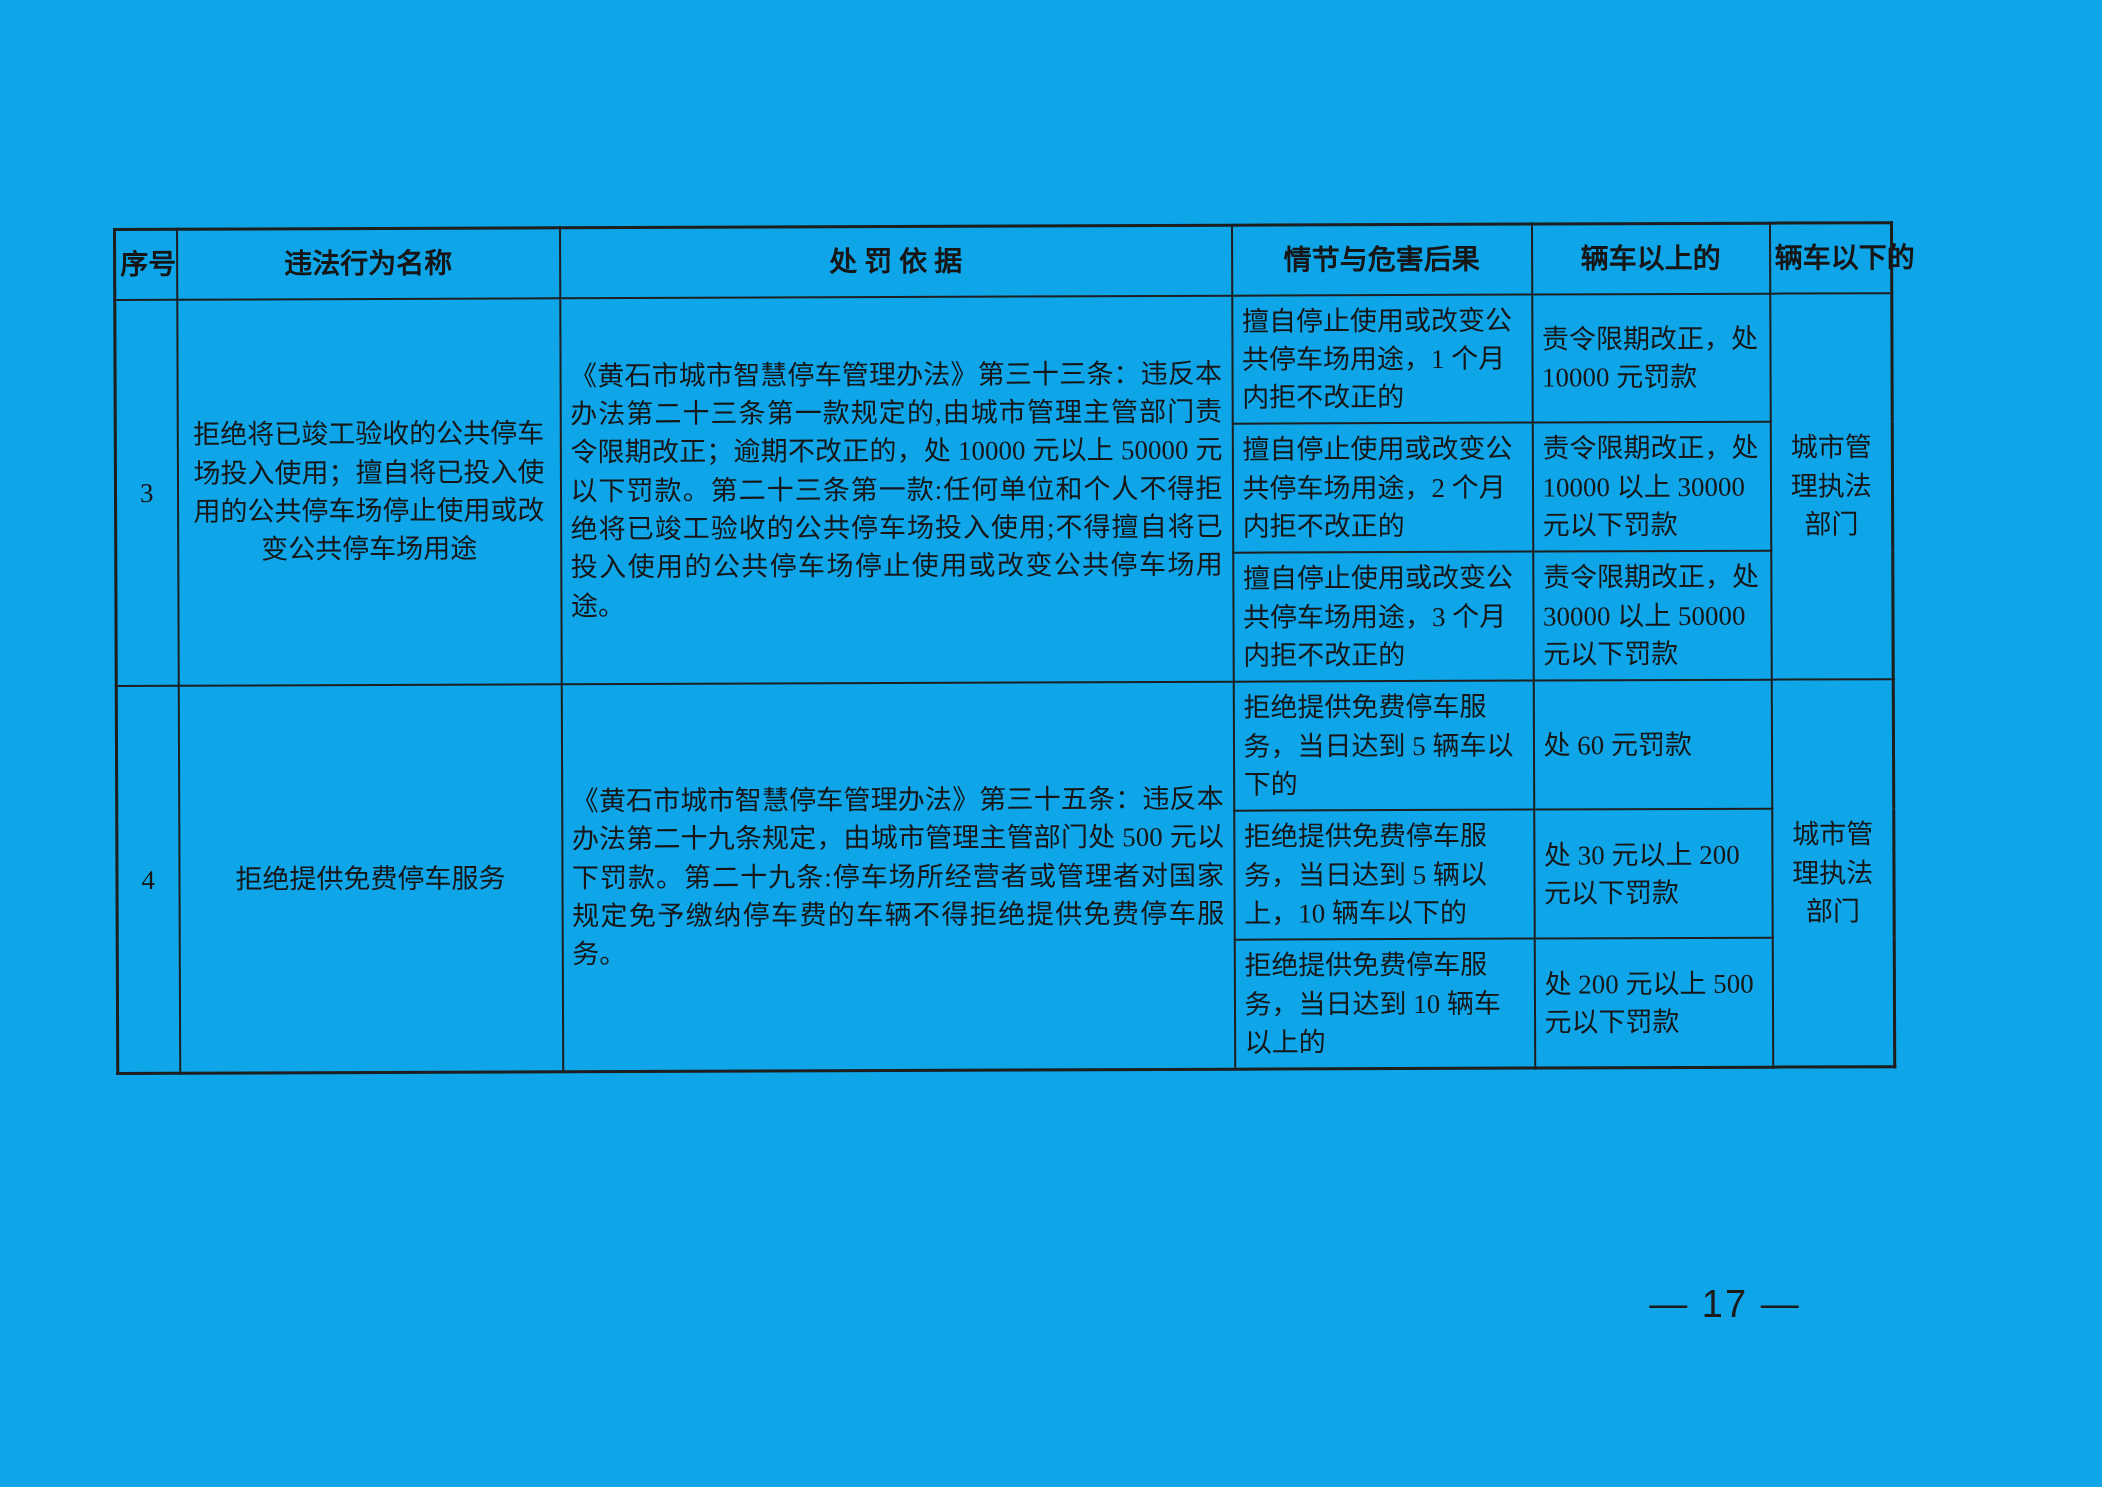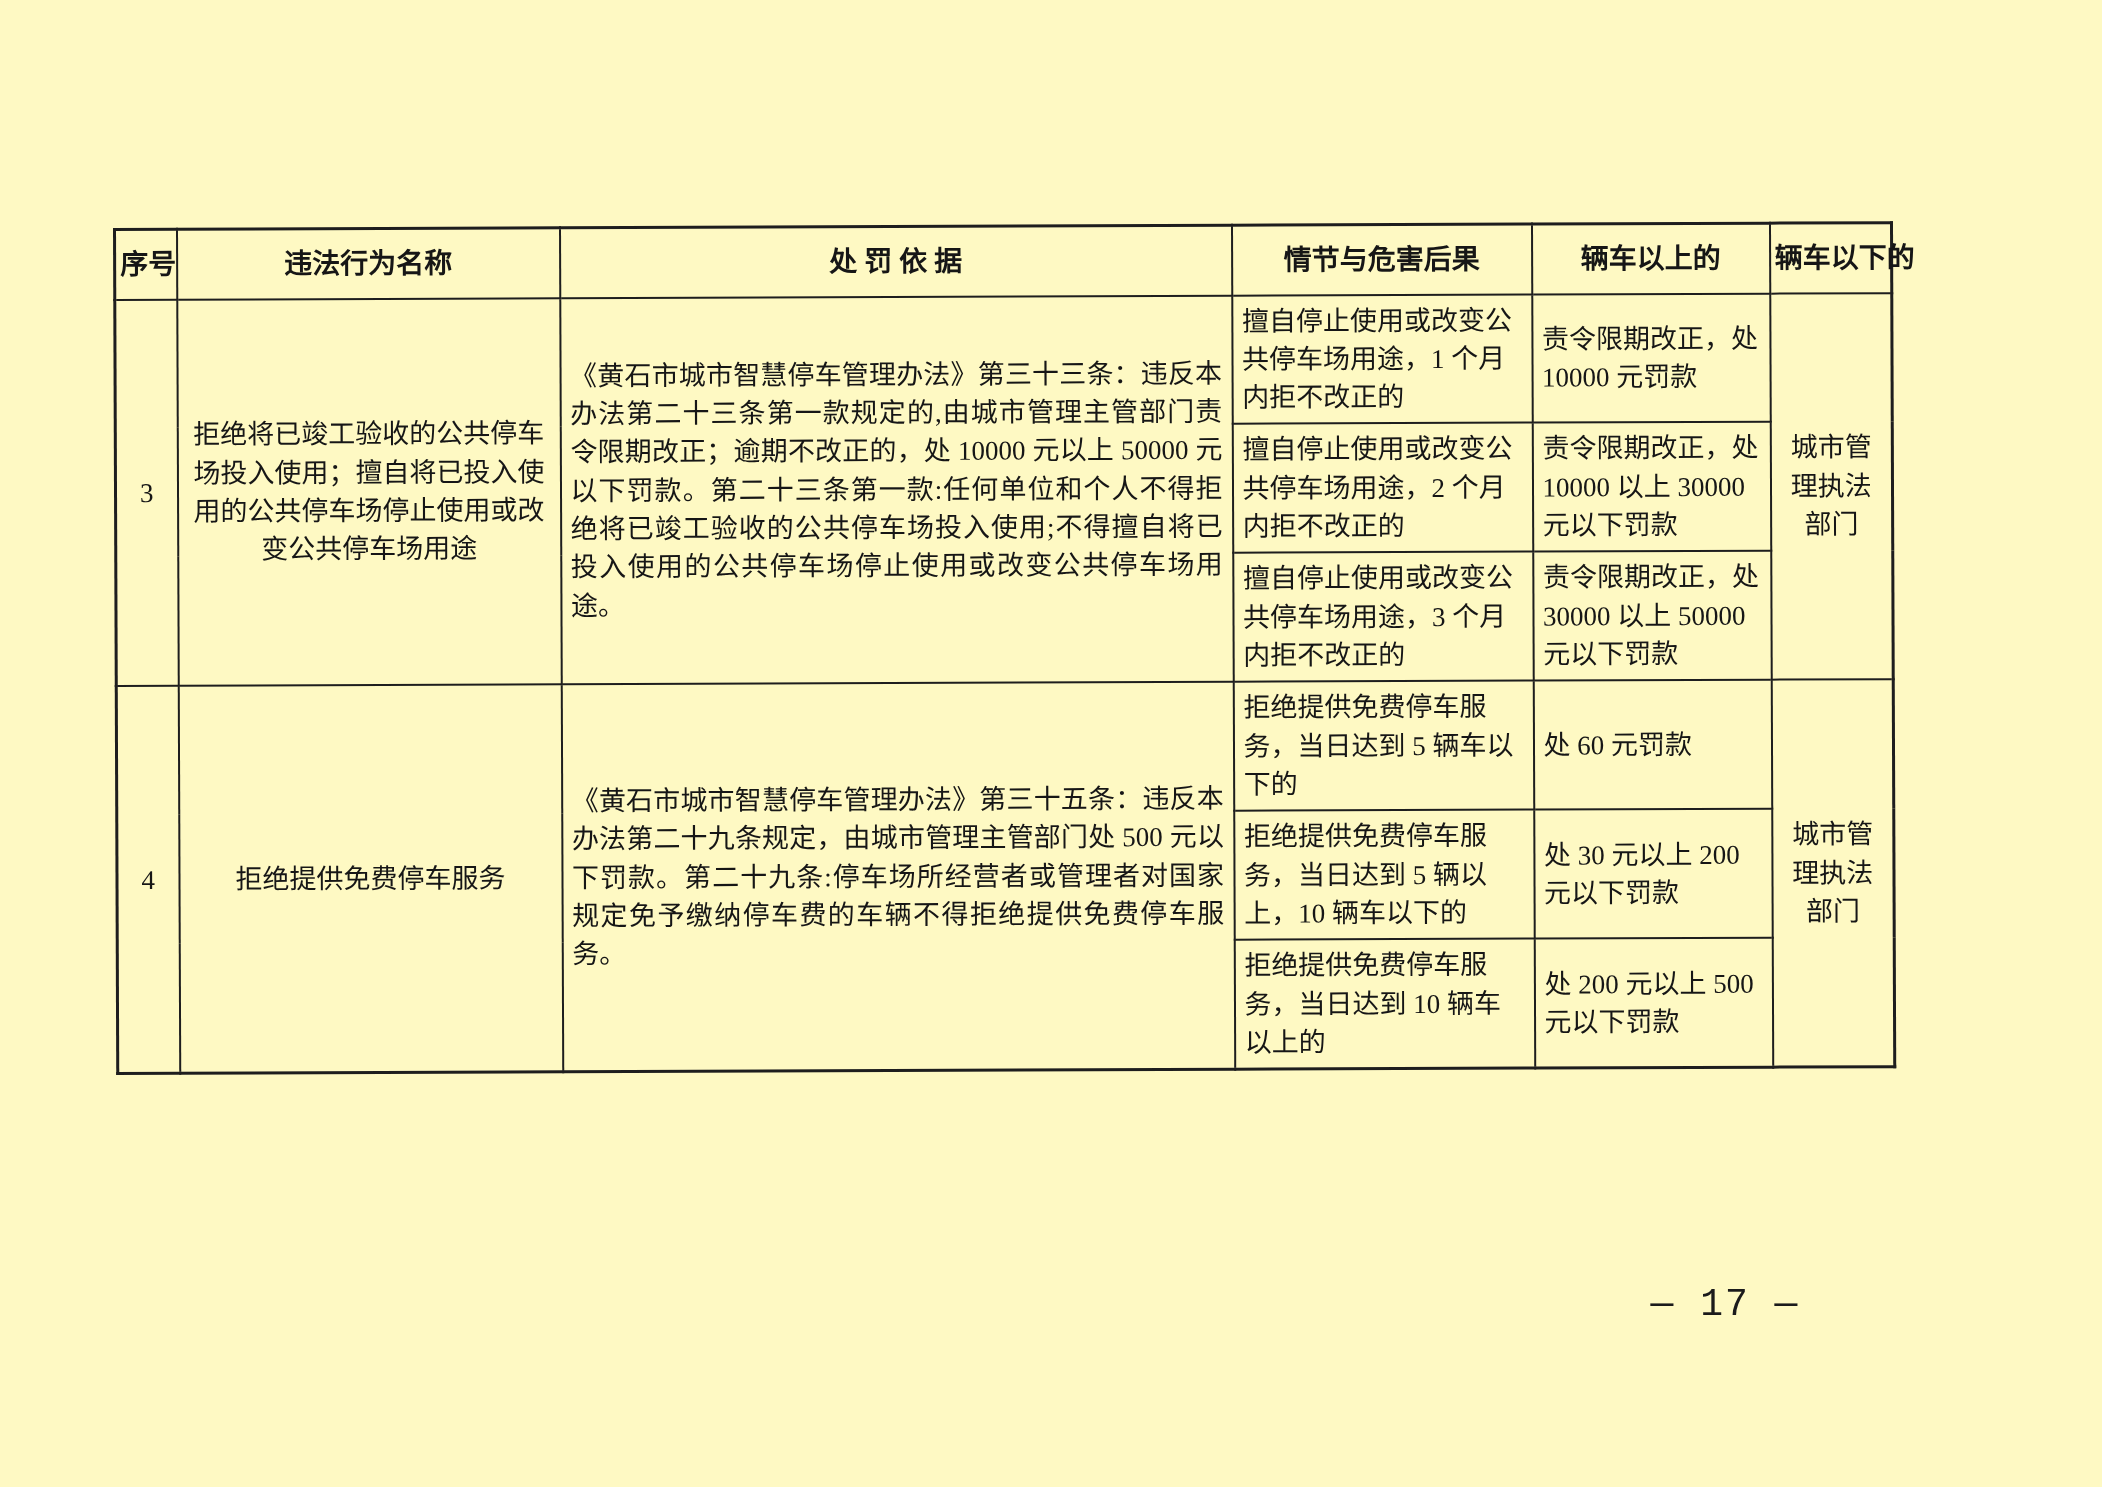--- a/index.html
+++ b/index.html
@@ -4,21 +4,21 @@
 <style>
   html, body {
     margin: 0;
     padding: 0;
     background: #ffffff;
   }
   .page {
     position: relative;
     width: 2102px;
     height: 1487px;
-    background: #fef9c3;
+    background: #0ea5e9;
     overflow: hidden;
     font-family: "Liberation Serif", "DejaVu Serif", serif;
     color: #161616;
   }
   table.penalty-table {
     position: absolute;
     left: 113px;
     top: 228px;
     width: 1777px;
     border-collapse: collapse;
@@ -86,21 +86,21 @@
   }
   .page-number {
     position: absolute;
     left: 1610px;
     top: 1283px;
     width: 230px;
     text-align: center;
     font-size: 38px;
     letter-spacing: 2px;
     color: #1b1b1b;
-    font-family: Liberation Mono, monospace;
+    font-family: Liberation Sans, sans-serif;
   }
 </style>
 </head>
 <body>
 
 <div class="page">
 
   <table class="penalty-table">
     <colgroup>
       <col class="c1">

